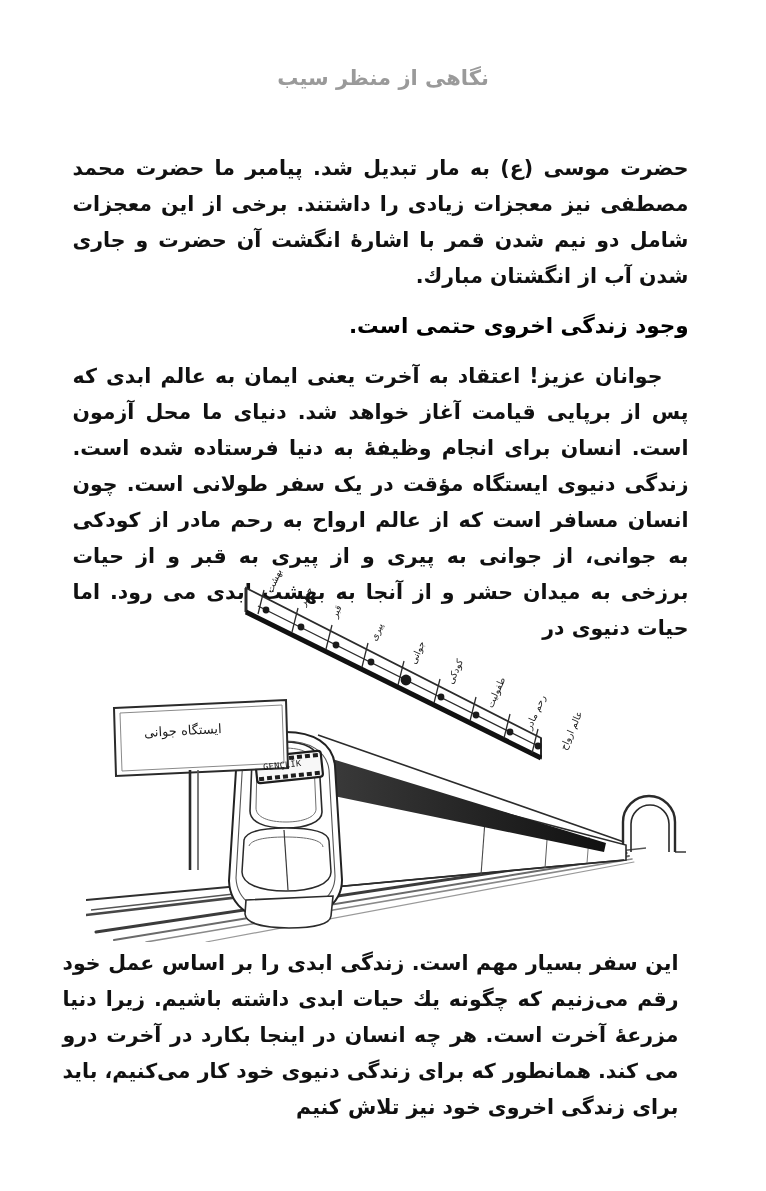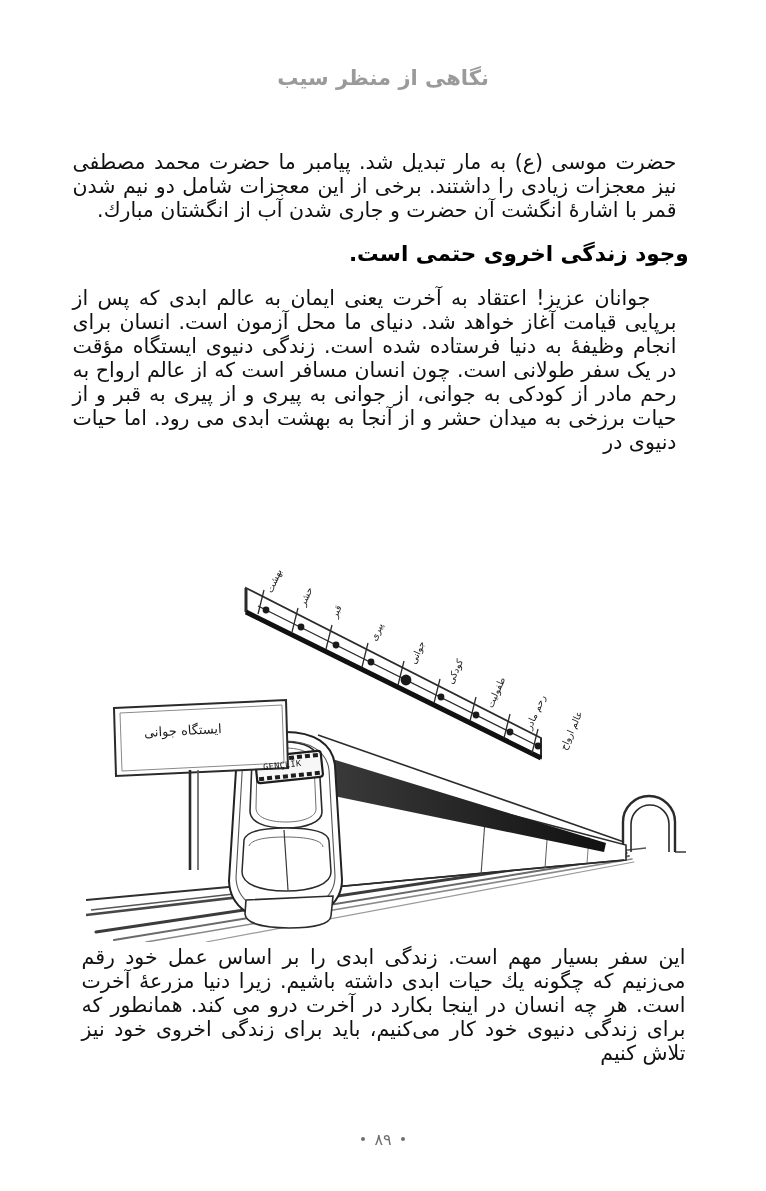--- a/index.html
+++ b/index.html
@@ -40,27 +40,28 @@
     position: absolute;
     top: 150px;
     right: 75px;
     width: 616px;
     direction: rtl;
     text-align: justify;
     text-align-last: right;
   }
 
   p.body-par {
-    margin: 0 12px 0 0;
+    margin: 0 0 0 0;
     font-size: 20.5px;
-    line-height: 24px;
+    line-height: 36px;
     color: #111111;
     text-align: justify;
     text-justify: inter-word;
     direction: rtl;
+    font-weight: bold;
   }
   p.body-par.indent {
     text-indent: 26px;
   }
 
   h2.section-heading {
     margin: 14px 0 14px 0;
     font-size: 21.5px;
     font-weight: bold;
     line-height: 36px;
@@ -109,21 +110,21 @@
     color: #111;
     font-family: "DejaVu Sans Mono", monospace;
     white-space: nowrap;
     transform: rotate(-6deg);
   }
 
   
   .content-bottom {
     position: absolute;
     top: 945px;
-    right: 66px;
+    right: 85px;
     width: 616px;
     direction: rtl;
     text-align: justify;
   }
 
   
   .folio {
     position: absolute;
     bottom: 42px;
     left: 0;
@@ -293,17 +294,14 @@
     <span class="fig-label" style="left:348px; top:94px; transform:rotate(-66deg);">کودکی</span>
     <span class="fig-label" style="left:384px; top:112px; transform:rotate(-66deg);">طفولیت</span>
     <span class="fig-label" style="left:420px; top:130px; transform:rotate(-66deg);">رحم مادر</span>
     <span class="fig-label" style="left:452px; top:146px; transform:rotate(-66deg);">عالم ارواح</span>
   </div>
 
   <div class="content-bottom">
     <p class="body-par">این سفر بسیار مهم است. زندگی ابدی را بر اساس عمل خود رقم می‌زنیم که چگونه یك حیات ابدی داشته باشیم. زیرا دنیا مزرعهٔ آخرت است. هر چه انسان در اینجا بکارد در آخرت درو می کند. همانطور که برای زندگی دنیوی خود کار می‌کنیم، باید برای زندگی اخروی خود نیز تلاش کنیم</p>
   </div>
 
-  <div class="folio">
-    <span class="dot"></span><span>۸۹</span><span class="dot"></span>
-  </div>
 
 </div>
 
 </body></html>

